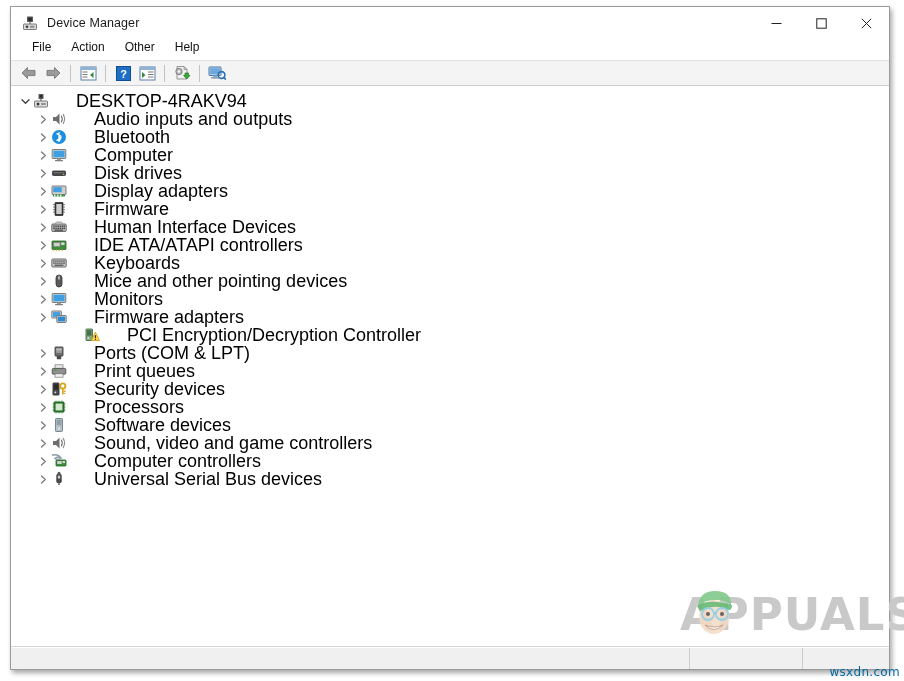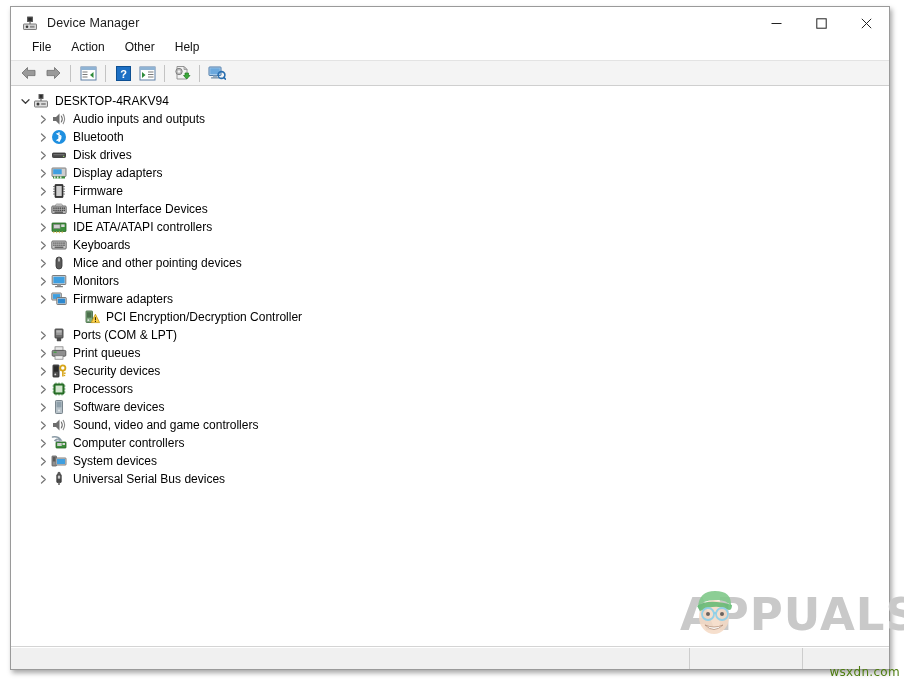--- a/index.html
+++ b/index.html
@@ -142,23 +142,24 @@
   }
   .chev svg { display: block; }
   .nicon {
     width: 16px;
     height: 16px;
     margin-right: 6px;
     flex: 0 0 auto;
     position: relative;
   }
   .nlabel {
-    font-size: 12px;
+    font-size: 18px;
     color: #000000;
     line-height: 16px;
+    margin-left: 21px;
   }
   
   .lvl0 { padding-left: 7px; }
   .lvl1 { padding-left: 25px; }
   .lvl2 { padding-left: 58px; }
 
   
   #statusbar {
     height: 22px;
     min-height: 22px;
@@ -199,21 +200,21 @@
     left: 28px;
     top: -2px;
     width: 52px;
     height: 56px;
   }
   #sitetag {
     position: absolute;
     right: 4px;
     bottom: 2px;
     font-size: 12px;
-    color: #4d7c0f;
+    color: #0369a1;
     font-family: "DejaVu Sans", sans-serif;
     letter-spacing: 0.3px;
   }
 </style>
 </head>
 <body>
 
 <div id="window">
 
   <div id="titlebar">
@@ -372,20 +373,34 @@
       </svg></span>
           <span class="nlabel">Bluetooth</span>
         </div>
         <div class="node lvl1">
           <span class="chev">
             <svg width="9" height="9" viewBox="0 0 9 9">
       <path d="M2.5 1 L6.3 4.5 L2.5 8" stroke="#767676" stroke-width="1.25" fill="none" stroke-linecap="round" stroke-linejoin="round"></path>
             </svg>
           </span>
           <span class="nicon"><svg width="16" height="16" viewBox="0 0 16 16">
+        <rect x="1.2" y="2.5" width="13.6" height="9" rx="0.6" fill="#d5d5d5" stroke="#6f6f6f" stroke-width="0.9"></rect>
+        <rect x="2.4" y="3.7" width="11.2" height="6.6" fill="#3f9fe0"></rect>
+        <rect x="6" y="11.5" width="4" height="1.6" fill="#9a9a9a"></rect>
+        <rect x="4" y="13.1" width="8" height="1.2" rx="0.4" fill="#7e7e7e"></rect>
+      </svg></span>
+          <span class="nlabel">Computer</span>
+        </div>
+        <div class="node lvl1">
+          <span class="chev">
+            <svg width="9" height="9" viewBox="0 0 9 9">
+      <path d="M2.5 1 L6.3 4.5 L2.5 8" stroke="#767676" stroke-width="1.25" fill="none" stroke-linecap="round" stroke-linejoin="round"></path>
+            </svg>
+          </span>
+          <span class="nicon"><svg width="16" height="16" viewBox="0 0 16 16">
         <rect x="1.5" y="6" width="13" height="4.5" rx="0.8" fill="#4a4a4a" stroke="#2f2f2f" stroke-width="0.8"></rect>
         <rect x="2.5" y="7" width="11" height="1.2" fill="#6f6f6f"></rect>
         <circle cx="12.6" cy="9.4" r="0.7" fill="#9bd66f"></circle>
       </svg></span>
           <span class="nlabel">Disk drives</span>
         </div>
         <div class="node lvl1">
           <span class="chev">
             <svg width="9" height="9" viewBox="0 0 9 9">
       <path d="M2.5 1 L6.3 4.5 L2.5 8" stroke="#767676" stroke-width="1.25" fill="none" stroke-linecap="round" stroke-linejoin="round"></path>
@@ -659,34 +674,20 @@
       </svg></span>
           <span class="nlabel">Computer controllers</span>
         </div>
         <div class="node lvl1">
           <span class="chev">
             <svg width="9" height="9" viewBox="0 0 9 9">
       <path d="M2.5 1 L6.3 4.5 L2.5 8" stroke="#767676" stroke-width="1.25" fill="none" stroke-linecap="round" stroke-linejoin="round"></path>
             </svg>
           </span>
           <span class="nicon"><svg width="16" height="16" viewBox="0 0 16 16">
-        <rect x="1" y="3" width="4.5" height="10" rx="0.5" fill="#8f8f8f" stroke="#5a5a5a" stroke-width="0.8"></rect>
-        <rect x="1.9" y="4" width="2.7" height="4.5" fill="#5a5a5a"></rect>
-        <rect x="5" y="5" width="10" height="7" rx="0.6" fill="#d5d5d5" stroke="#6f6f6f" stroke-width="0.9"></rect>
-        <rect x="6" y="6" width="8" height="5" fill="#3f9fe0"></rect>
-      </svg></span>
-          <span class="nlabel">System devices</span>
-        </div>
-        <div class="node lvl1">
-          <span class="chev">
-            <svg width="9" height="9" viewBox="0 0 9 9">
-      <path d="M2.5 1 L6.3 4.5 L2.5 8" stroke="#767676" stroke-width="1.25" fill="none" stroke-linecap="round" stroke-linejoin="round"></path>
-            </svg>
-          </span>
-          <span class="nicon"><svg width="16" height="16" viewBox="0 0 16 16">
         <rect x="5.8" y="3.5" width="4.4" height="8" rx="0.6" fill="#4a4a4a" stroke="#2e2e2e" stroke-width="0.8"></rect>
         <rect x="6.8" y="4.6" width="2.4" height="3" fill="#c9c9c9"></rect>
         <rect x="7.2" y="11.5" width="1.6" height="2.5" fill="#6a6a6a"></rect>
         <circle cx="8" cy="2.2" r="1.5" fill="#5a5a5a"></circle>
       </svg></span>
           <span class="nlabel">Universal Serial Bus devices</span>
         </div>
       </div>
   </div>
 

